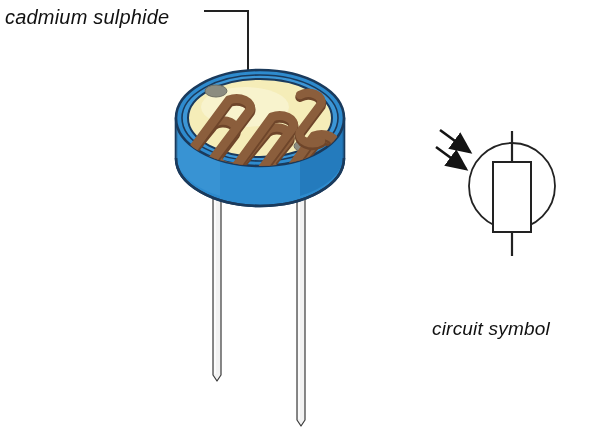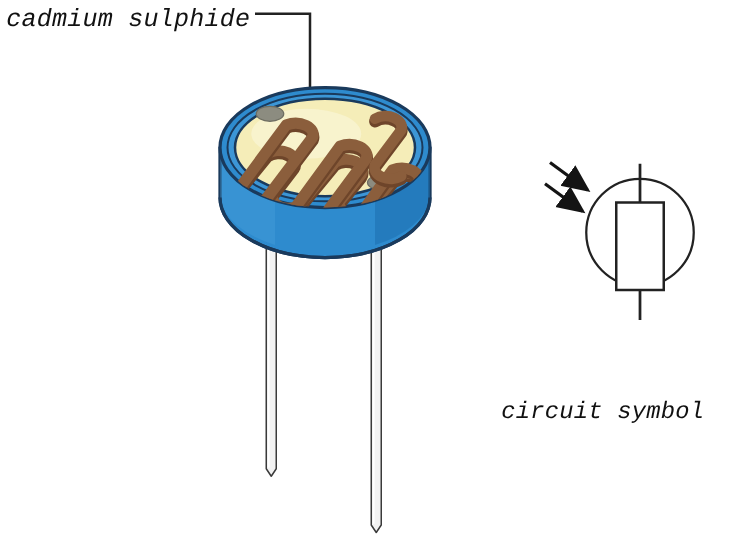--- a/index.html
+++ b/index.html
@@ -24,34 +24,34 @@
   svg.stage {
     position: absolute;
     left: 0;
     top: 0;
     width: 604px;
     height: 437px;
     display: block;
   }
   .anno-text {
     position: absolute;
-    font-family: Liberation Mono, monospace;
+    font-family: Liberation Sans, sans-serif;
     font-style: italic;
     color: #111111;
     white-space: pre;
     letter-spacing: 0.2px;
   }
   #label-cds {
     left: 5px;
     top: 2px;
     font-size: 20px;
     line-height: 30px;
   }
   #label-symbol {
-    left: 401px;
+    left: 432px;
     top: 316px;
     font-size: 19px;
     line-height: 26px;
   }
 </style>
 </head>
 <body>
 
 <div id="diagram-root">
 

